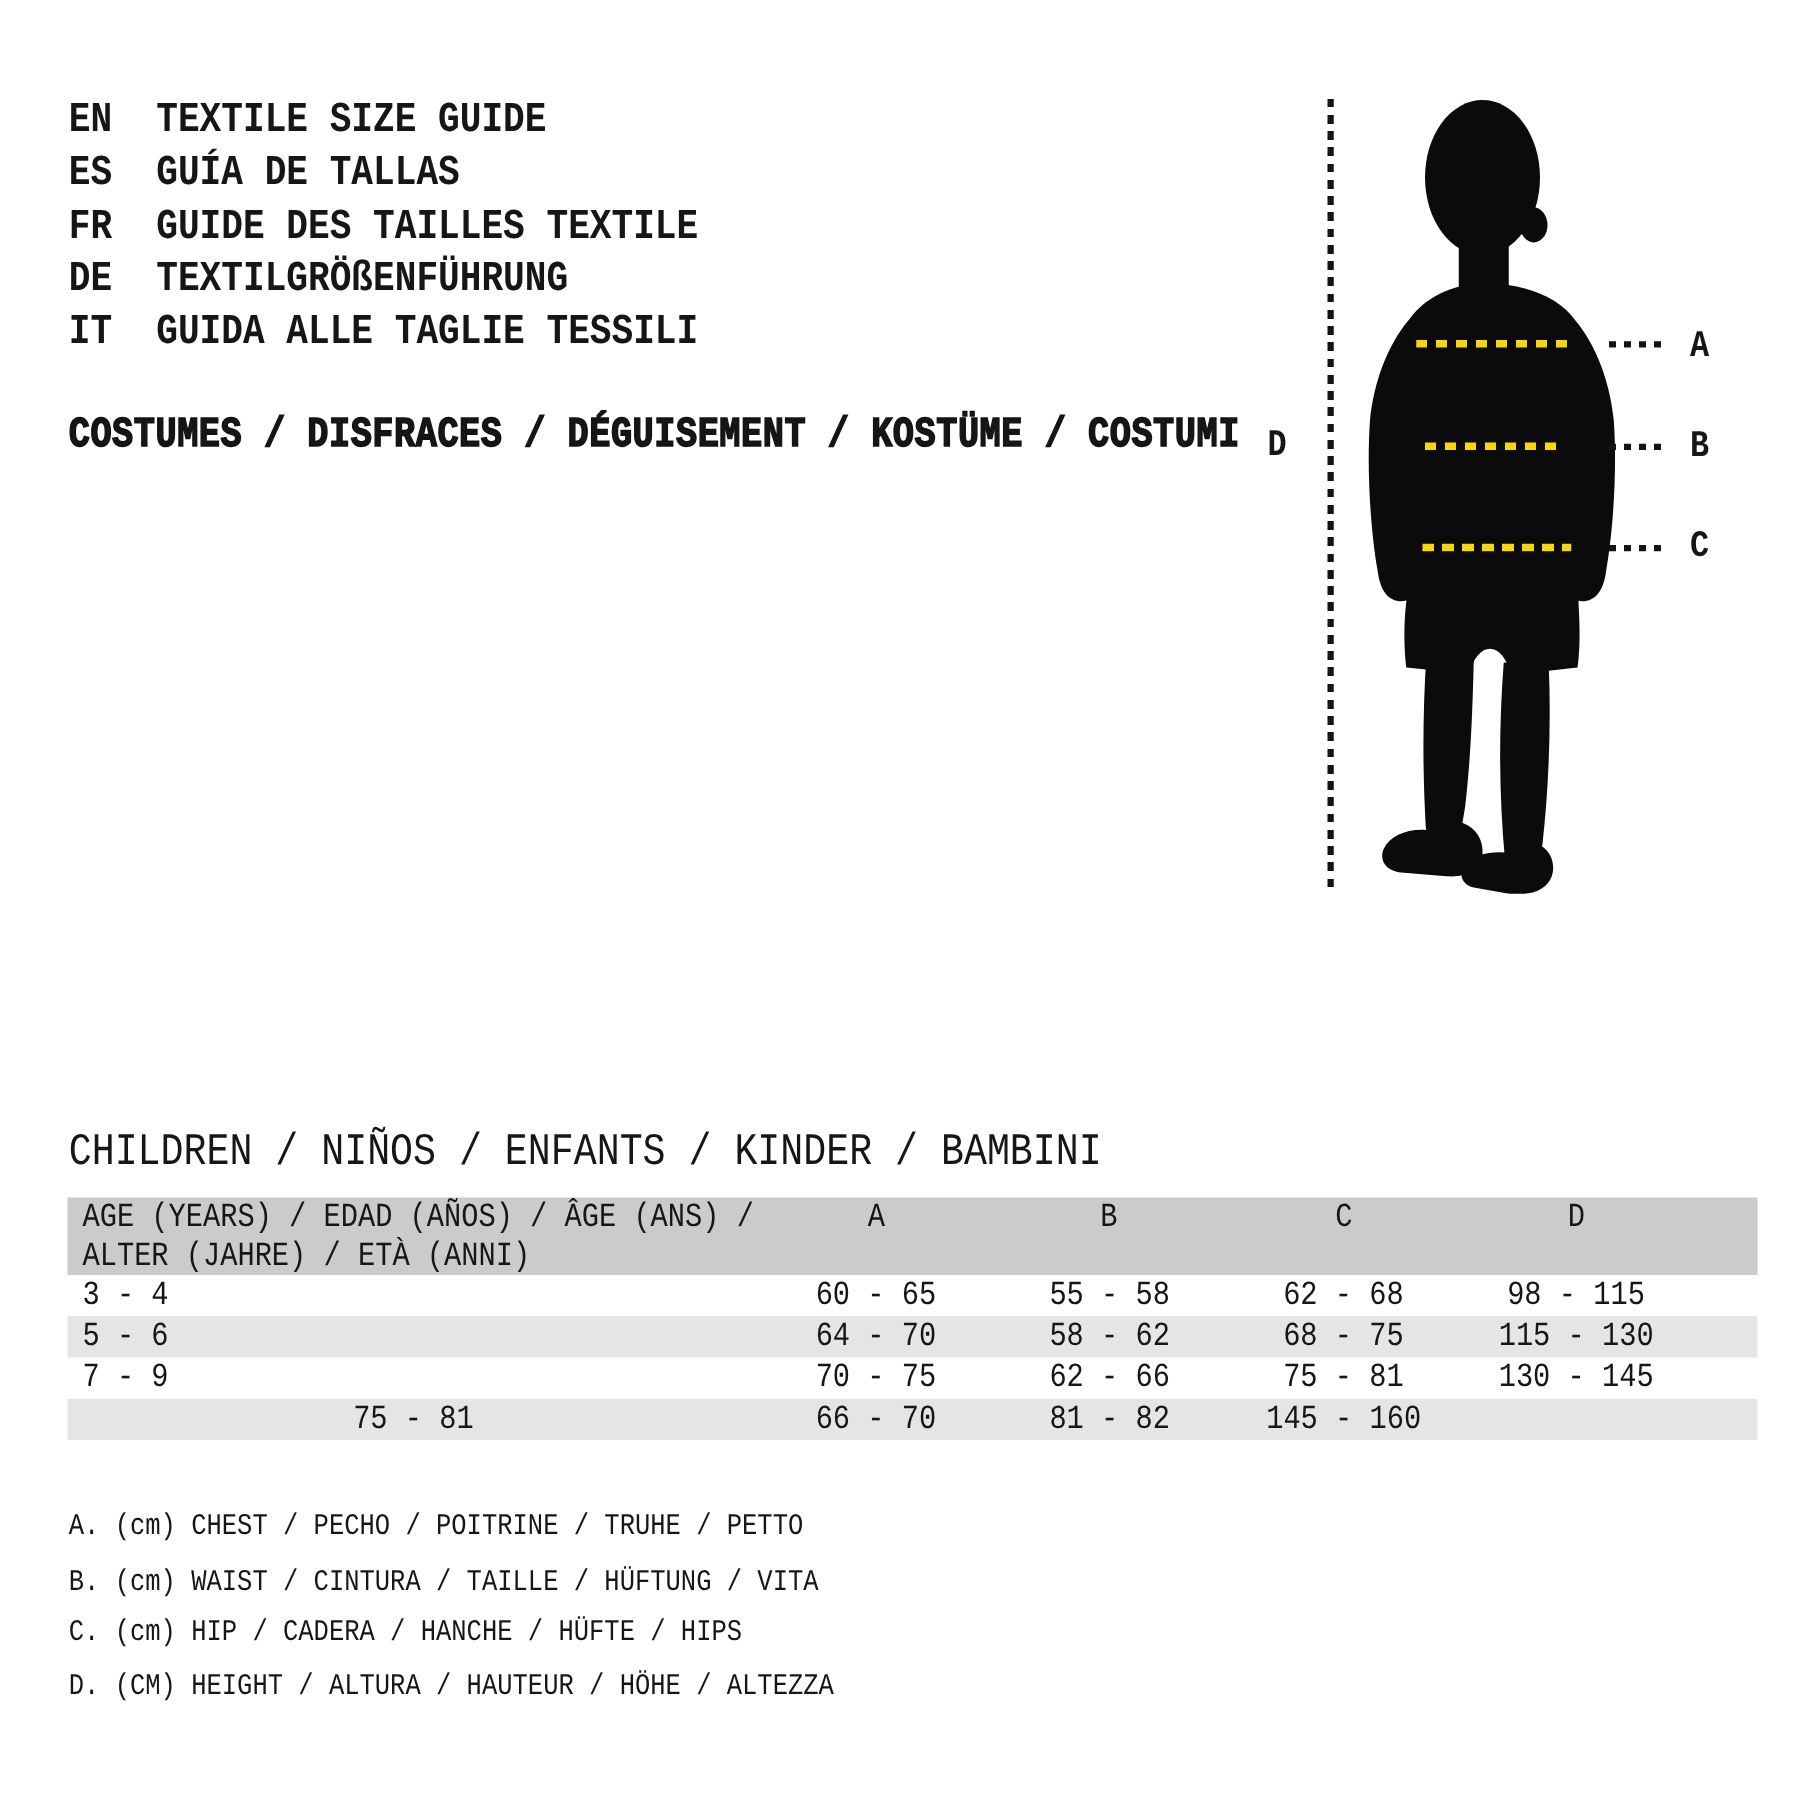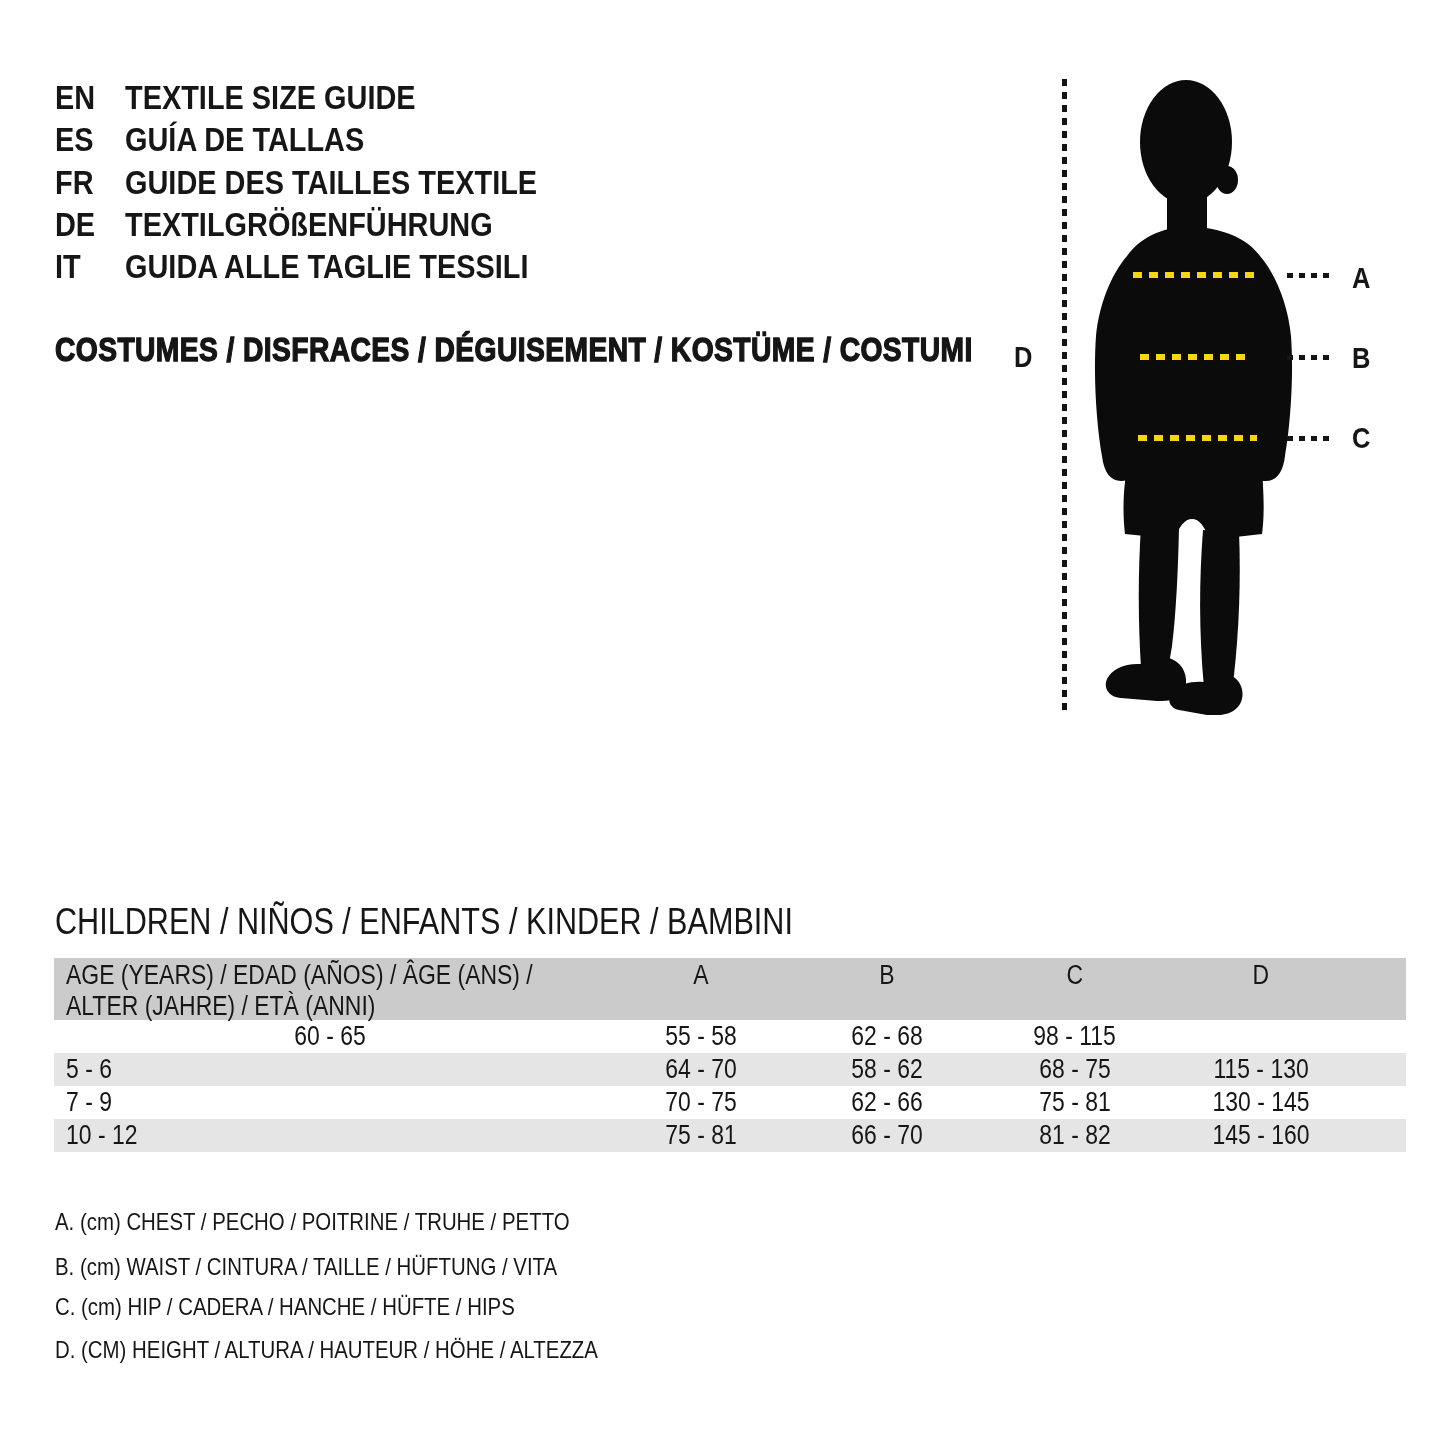--- a/index.html
+++ b/index.html
@@ -1,19 +1,19 @@
 <!DOCTYPE html>
 <html><head>
 <meta charset="utf-8">
 <style>
   * { margin:0; padding:0; box-sizing:border-box; }
   html,body { background:#ffffff; }
   .canvas {
     position:relative; width:1445px; height:1444px; background:#ffffff;
-    font-family:Liberation Sans, sans-serif; color:#161616; overflow:hidden;
+    font-family:Liberation Mono, monospace; color:#161616; overflow:hidden;
   }
   .cond   { display:inline-block; transform:scaleX(.85); transform-origin:0 50%; white-space:nowrap; }
   .cond-c { display:inline-block; transform:scaleX(.85); transform-origin:50% 50%; white-space:nowrap; }
 
   
   .lang-row  { position:absolute; left:55px; height:42px; }
   .lang-code, .lang-label {
     position:absolute; top:0; font-size:34px; font-weight:700; line-height:42px;
     transform:scaleX(.85); transform-origin:0 50%; white-space:nowrap;
   }
@@ -171,41 +171,41 @@
         <span>AGE (YEARS) / EDAD (AÑOS) / ÂGE (ANS) /</span>
         <span>ALTER (JAHRE) / ETÀ (ANNI)</span>
       </div>
       <div class="col-head"><span class="cond-c">A</span></div>
       <div class="col-head"><span class="cond-c">B</span></div>
       <div class="col-head"><span class="cond-c">C</span></div>
       <div class="col-head"><span class="cond-c">D</span></div>
     </div>
 
     <div class="trow">
+      <div class="age-cell"><span class="cond">3 - 4</span></div>
       <div class="num-cell"><span class="cond-c">60 - 65</span></div>
       <div class="num-cell"><span class="cond-c">55 - 58</span></div>
       <div class="num-cell"><span class="cond-c">62 - 68</span></div>
       <div class="num-cell"><span class="cond-c">98 - 115</span></div>
     </div>
     <div class="trow alt">
       <div class="age-cell"><span class="cond">5 - 6</span></div>
       <div class="num-cell"><span class="cond-c">64 - 70</span></div>
       <div class="num-cell"><span class="cond-c">58 - 62</span></div>
       <div class="num-cell"><span class="cond-c">68 - 75</span></div>
       <div class="num-cell"><span class="cond-c">115 - 130</span></div>
     </div>
     <div class="trow">
       <div class="age-cell"><span class="cond">7 - 9</span></div>
       <div class="num-cell"><span class="cond-c">70 - 75</span></div>
       <div class="num-cell"><span class="cond-c">62 - 66</span></div>
       <div class="num-cell"><span class="cond-c">75 - 81</span></div>
       <div class="num-cell"><span class="cond-c">130 - 145</span></div>
     </div>
     <div class="trow alt">
-      <div class="age-cell"><span class="cond">10 - 12</span></div>
       <div class="num-cell"><span class="cond-c">75 - 81</span></div>
       <div class="num-cell"><span class="cond-c">66 - 70</span></div>
       <div class="num-cell"><span class="cond-c">81 - 82</span></div>
       <div class="num-cell"><span class="cond-c">145 - 160</span></div>
     </div>
   </div>
 
   <div class="legend-row lg-0"><span class="cond">A. (cm) CHEST / PECHO / POITRINE / TRUHE / PETTO</span></div>
   <div class="legend-row lg-1"><span class="cond">B. (cm) WAIST / CINTURA / TAILLE / HÜFTUNG / VITA</span></div>
   <div class="legend-row lg-2"><span class="cond">C. (cm) HIP / CADERA / HANCHE / HÜFTE / HIPS</span></div>

